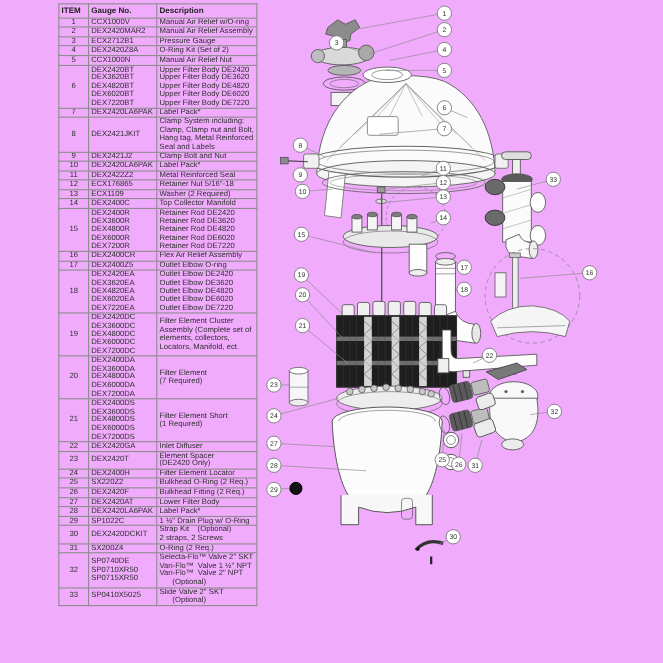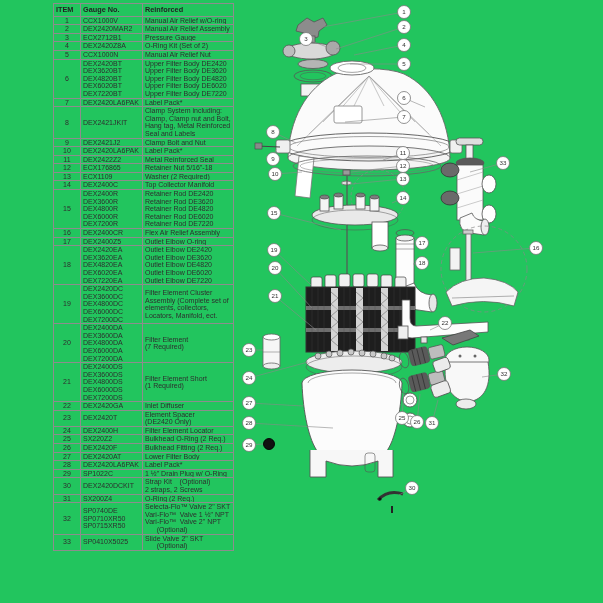--- a/index.html
+++ b/index.html
@@ -1,16 +1,16 @@
 <!DOCTYPE html>
 <html><head>
 <meta charset="utf-8">
 <style>
   html,body{margin:0;padding:0;background:#ffffff;}
-  #page{position:relative;width:603px;height:603px;background:#22c55e;overflow:hidden;
+  #page{position:relative;width:603px;height:603px;background:#f0abfc;overflow:hidden;
         font-family:"Liberation Sans", sans-serif;}
   table.parts{position:absolute;left:53px;top:3px;width:181px;border-collapse:collapse;
         table-layout:fixed;color:#2e2e2e;}
   table.parts th, table.parts td{border:1px solid #8d8d8d;padding:0px 2px;
         font-size:7px;line-height:7.6px;vertical-align:middle;overflow:hidden;}
   table.parts th{font-size:7.3px;font-weight:bold;text-align:left;padding:2px 2px;color:#222;}
   td.c-item{text-align:center;width:27px;}
   td.c-part{width:62px;}
   td.c-desc{white-space:pre-wrap;}
   .ln{display:block;}
@@ -27,21 +27,21 @@
   <table class="parts">
     <colgroup>
         <col style="width:27px">
         <col style="width:62px">
         <col>
       </colgroup>
     <thead>
       <tr>
         <th>ITEM</th>
         <th>Gauge No.</th>
-        <th>Reinforced</th>
+        <th>Description</th>
       </tr>
     </thead>
     <tbody id="rows-body">
         <tr>
           <td class="c-item">
             <span class="ln">1</span>
           </td>
           <td class="c-part">
             <span class="ln">CCX1000V</span>
           </td>

